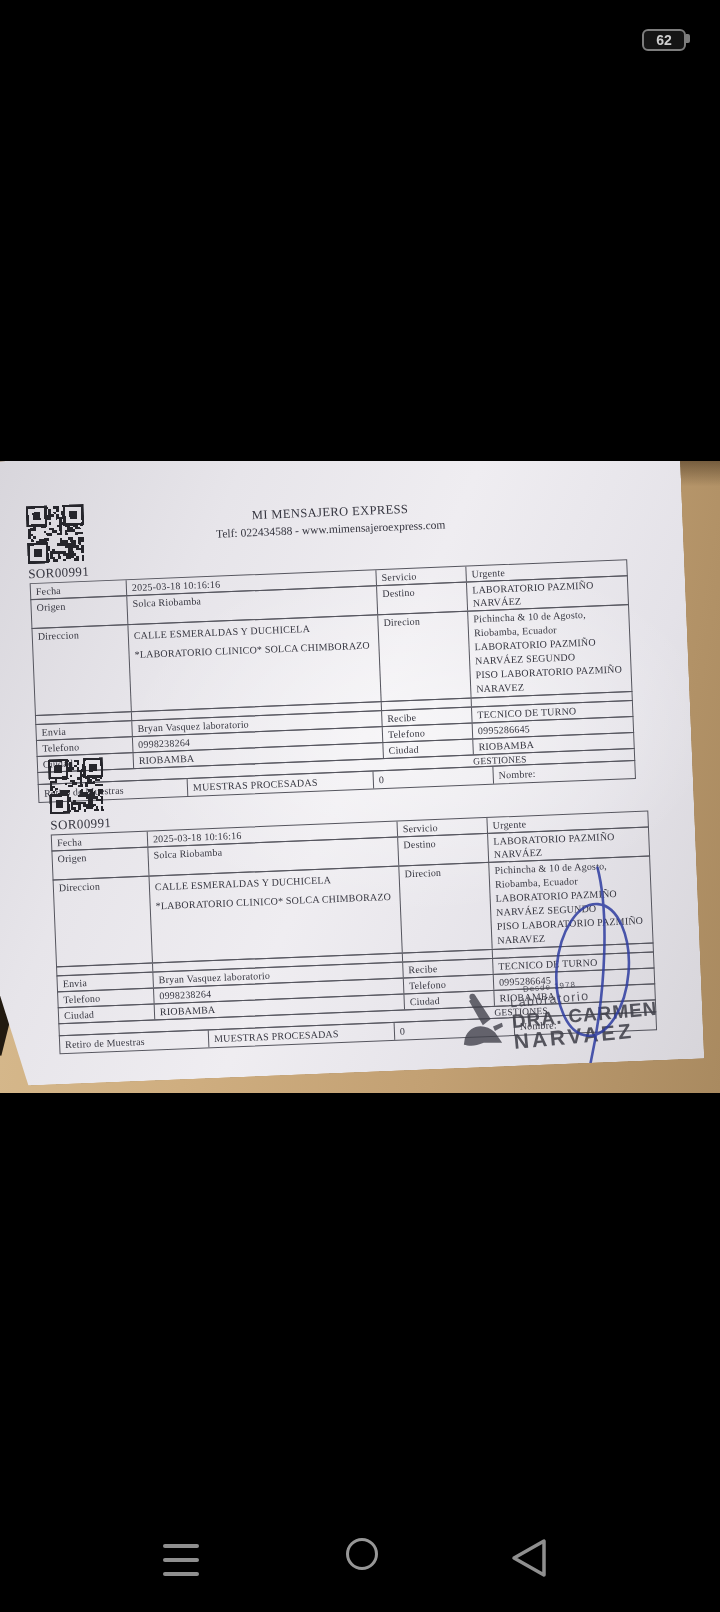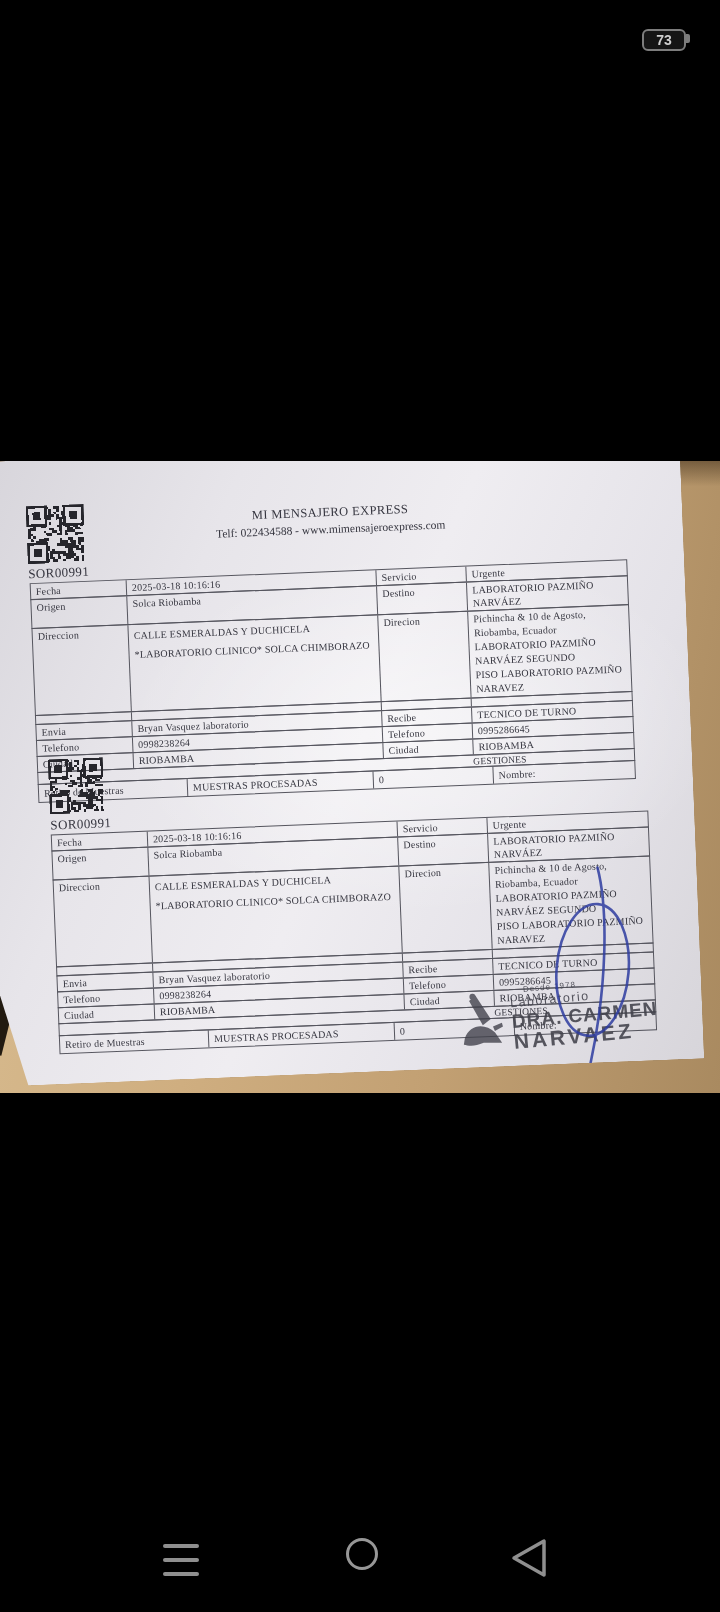--- a/index.html
+++ b/index.html
@@ -68,21 +68,21 @@
   .nav{position:absolute;left:0;top:1530px;width:720px;height:82px;}
   .menu-btn{position:absolute;left:163px;top:14px;width:36px;}
   .menu-btn i{display:block;height:4px;background:#8f8f8f;border-radius:2px;margin-bottom:10px;}
   .home-btn{position:absolute;left:346px;top:8px;width:32px;height:32px;
     border:3.5px solid #979797;border-radius:50%;box-sizing:border-box;}
   .back-btn{position:absolute;left:505px;top:6px;width:50px;height:44px;}
 </style>
 </head>
 <body>
 
-<div class="battery">73</div>
+<div class="battery">62</div>
 <div class="battery-nub"></div>
 
 <div class="photo">
   <div class="edge-shadow"></div>
   <div class="paper">
 
     <div class="qr" style="left:56px;top:46px;width:58px;height:58px">
         <svg viewBox="-0.5 -0.5 22 22" shape-rendering="crispEdges">
           <g fill="#26262c">
             <rect x="0" y="0" width="7" height="7" fill="none" stroke="#26262c"></rect>

